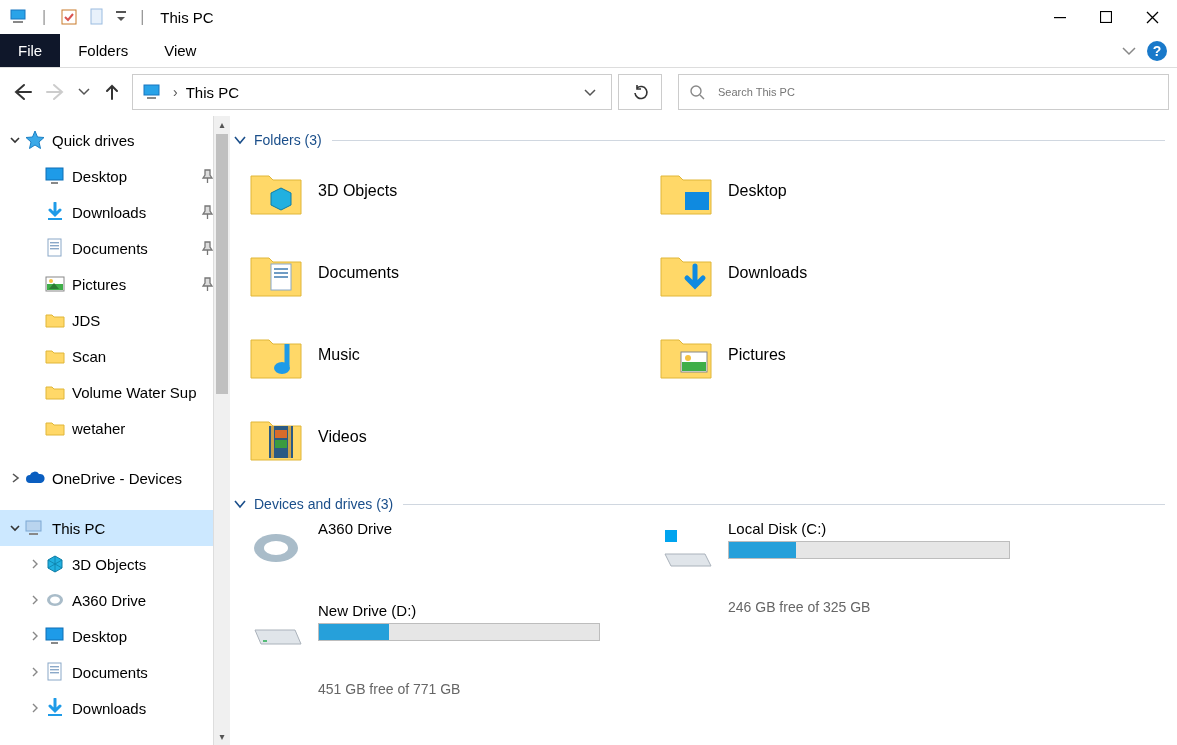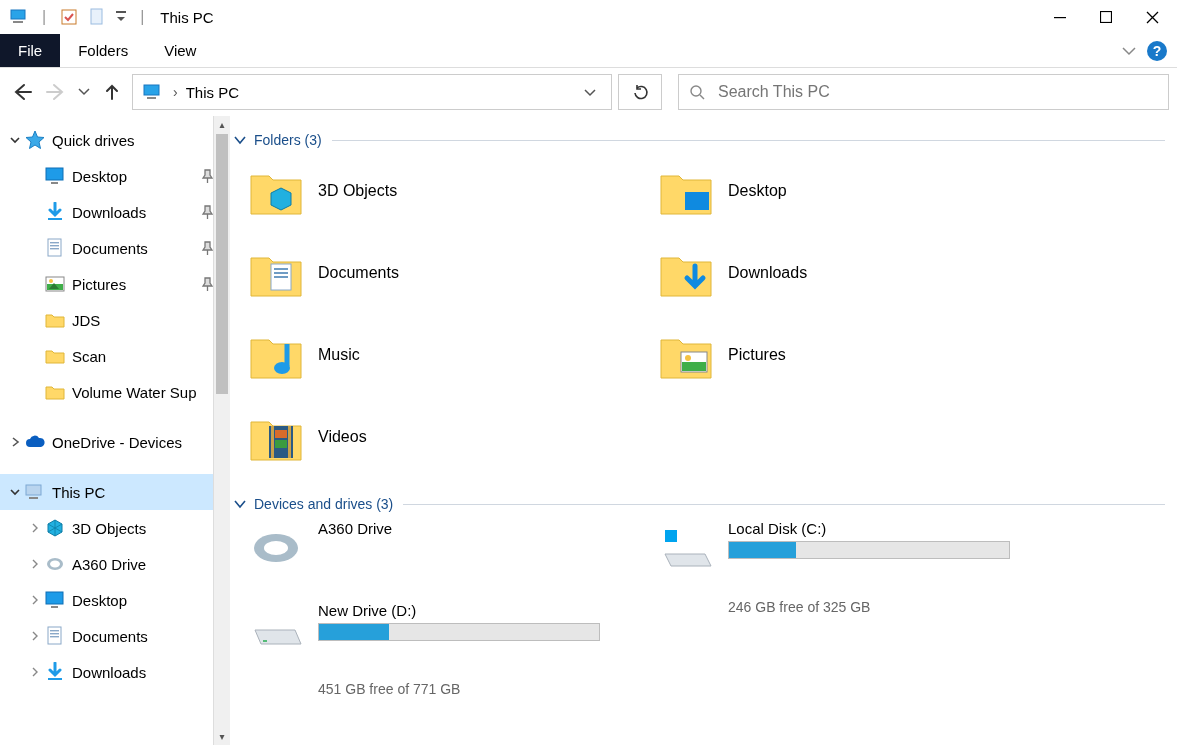--- a/index.html
+++ b/index.html
@@ -22,21 +22,21 @@
   .nav-bar { display:flex; align-items:center; height:48px; padding:6px 8px; gap:6px;}
   .nav-btn { width:28px; height:32px; display:flex; align-items:center; justify-content:center; color:#555;}
   .nav-btn.disabled { color:#bbb;}
   .addr-box { flex:0 0 auto; display:flex; align-items:center; border:1px solid #ccc; height:36px; width:480px; padding:0 4px;}
   .addr-box .pc-icon { width:20px; height:16px; margin:0 6px;}
   .addr-box .crumb { padding:0 4px; font-size:15px;}
   .addr-box .chev { color:#555; padding:0 4px;}
   .addr-box .hist { margin-left:auto; padding:0 10px; color:#555;}
   .refresh-box { border:1px solid #ccc; height:36px; width:44px; display:flex; align-items:center; justify-content:center;}
   .search-box { flex:1; border:1px solid #ccc; height:36px; margin-left:10px; display:flex; align-items:center; padding:0 10px; gap:12px; color:#888;}
-  .search-box input { border:none; outline:none; font-size:16px; flex:1; font-family:inherit; color:#555;}
+  .search-box input { border:none; outline:none; font-size:11px; flex:1; font-family:inherit; color:#555;}
   
   .body { flex:1; display:flex; overflow:hidden;}
   
   .sidebar { width:230px; flex:0 0 230px; overflow:hidden; padding-top:6px; position:relative;}
   .tree-item { display:flex; align-items:center; height:36px; padding-left:6px; white-space:nowrap;}
   .tree-item .exp { width:18px; display:flex; align-items:center; justify-content:center; color:#555; font-size:11px;}
   .tree-item .icon { width:22px; height:22px; display:flex; align-items:center; justify-content:center; margin-right:6px;}
   .tree-item .label { font-size:15px; }
   .tree-item.level-1 { padding-left: 26px; }
   .tree-item.level-1 .exp { width:18px;}
@@ -280,20 +280,29 @@
         </div>
         <div class="tree-item level-1">
           <span class="exp"></span>
           <span class="icon">
             <svg width="20" height="16" viewBox="0 0 20 16">
               <path d="M1 3 h6 l2 2 h10 v10 h-18 Z" fill="#ffd868" stroke="#e0b639"></path>
             </svg>
           </span>
           <span class="label">Volume Water Sup</span>
         </div>
+        <div class="tree-item level-1">
+          <span class="exp"></span>
+          <span class="icon">
+            <svg width="20" height="16" viewBox="0 0 20 16">
+              <path d="M1 3 h6 l2 2 h10 v10 h-18 Z" fill="#ffd868" stroke="#e0b639"></path>
+            </svg>
+          </span>
+          <span class="label">wetaher</span>
+        </div>
       </div>
 
     <div style="height:14px;"></div>
     <div class="tree-item">
       <span class="exp">
           <svg width="9" height="10" viewBox="0 0 9 10">
             <path d="M2 1 L7 5 L2 9" stroke="#555" stroke-width="1.6" fill="none"></path>
           </svg>
         </span>
       <span class="icon">

